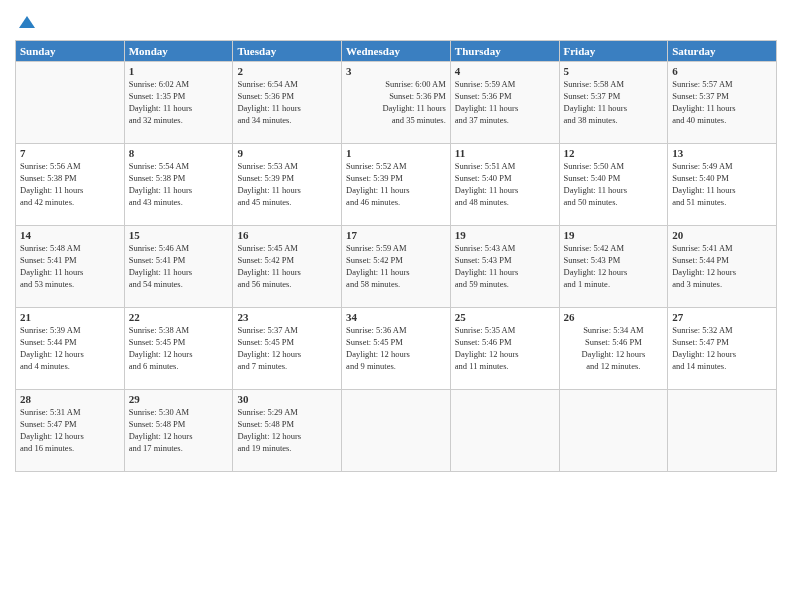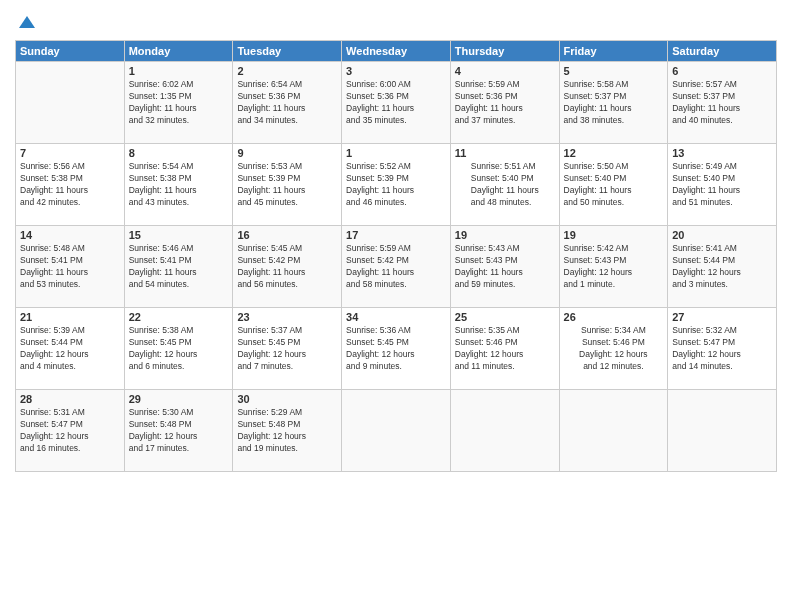--- a/index.html
+++ b/index.html
@@ -8,20 +8,21 @@
       background: #fff;
       width: 792px;
       height: 612px;
       overflow: hidden;
     }
     .page {
       width: 792px;
       height: 612px;
       background: #fff;
       padding: 10px 15px;
+      font-family: Liberation Serif, serif;
     }
     .header {
       display: flex;
       justify-content: space-between;
       align-items: flex-start;
       margin-bottom: 6px;
     }
     .logo {
       display: flex;
       flex-direction: column;
@@ -144,21 +145,21 @@
           </td>
           <td>
             <span class="day-num">2</span>
             <div class="day-info" style="white-space: pre-line;">Sunrise: 6:54 AM
 Sunset: 5:36 PM
 Daylight: 11 hours
 and 34 minutes.</div>
           </td>
           <td>
             <span class="day-num">3</span>
-            <div class="day-info" style="white-space: pre-line;">Sunrise: 6:00 AM
+            <div class="day-info" style="white-space: pre-line; text-align: right;">Sunrise: 6:00 AM
 Sunset: 5:36 PM
 Daylight: 11 hours
 and 35 minutes.</div>
           </td>
           <td>
             <span class="day-num">4</span>
             <div class="day-info" style="white-space: pre-line;">Sunrise: 5:59 AM
 Sunset: 5:36 PM
 Daylight: 11 hours
 and 37 minutes.</div>
@@ -202,21 +203,21 @@
           </td>
           <td>
             <span class="day-num">1</span>
             <div class="day-info" style="white-space: pre-line;">Sunrise: 5:52 AM
 Sunset: 5:39 PM
 Daylight: 11 hours
 and 46 minutes.</div>
           </td>
           <td>
             <span class="day-num">11</span>
-            <div class="day-info" style="white-space: pre-line; margin-left: 16px;">Sunrise: 5:51 AM
+            <div class="day-info" style="white-space: pre-line;">Sunrise: 5:51 AM
 Sunset: 5:40 PM
 Daylight: 11 hours
 and 48 minutes.</div>
           </td>
           <td>
             <span class="day-num">12</span>
             <div class="day-info" style="white-space: pre-line;">Sunrise: 5:50 AM
 Sunset: 5:40 PM
 Daylight: 11 hours
 and 50 minutes.</div>

